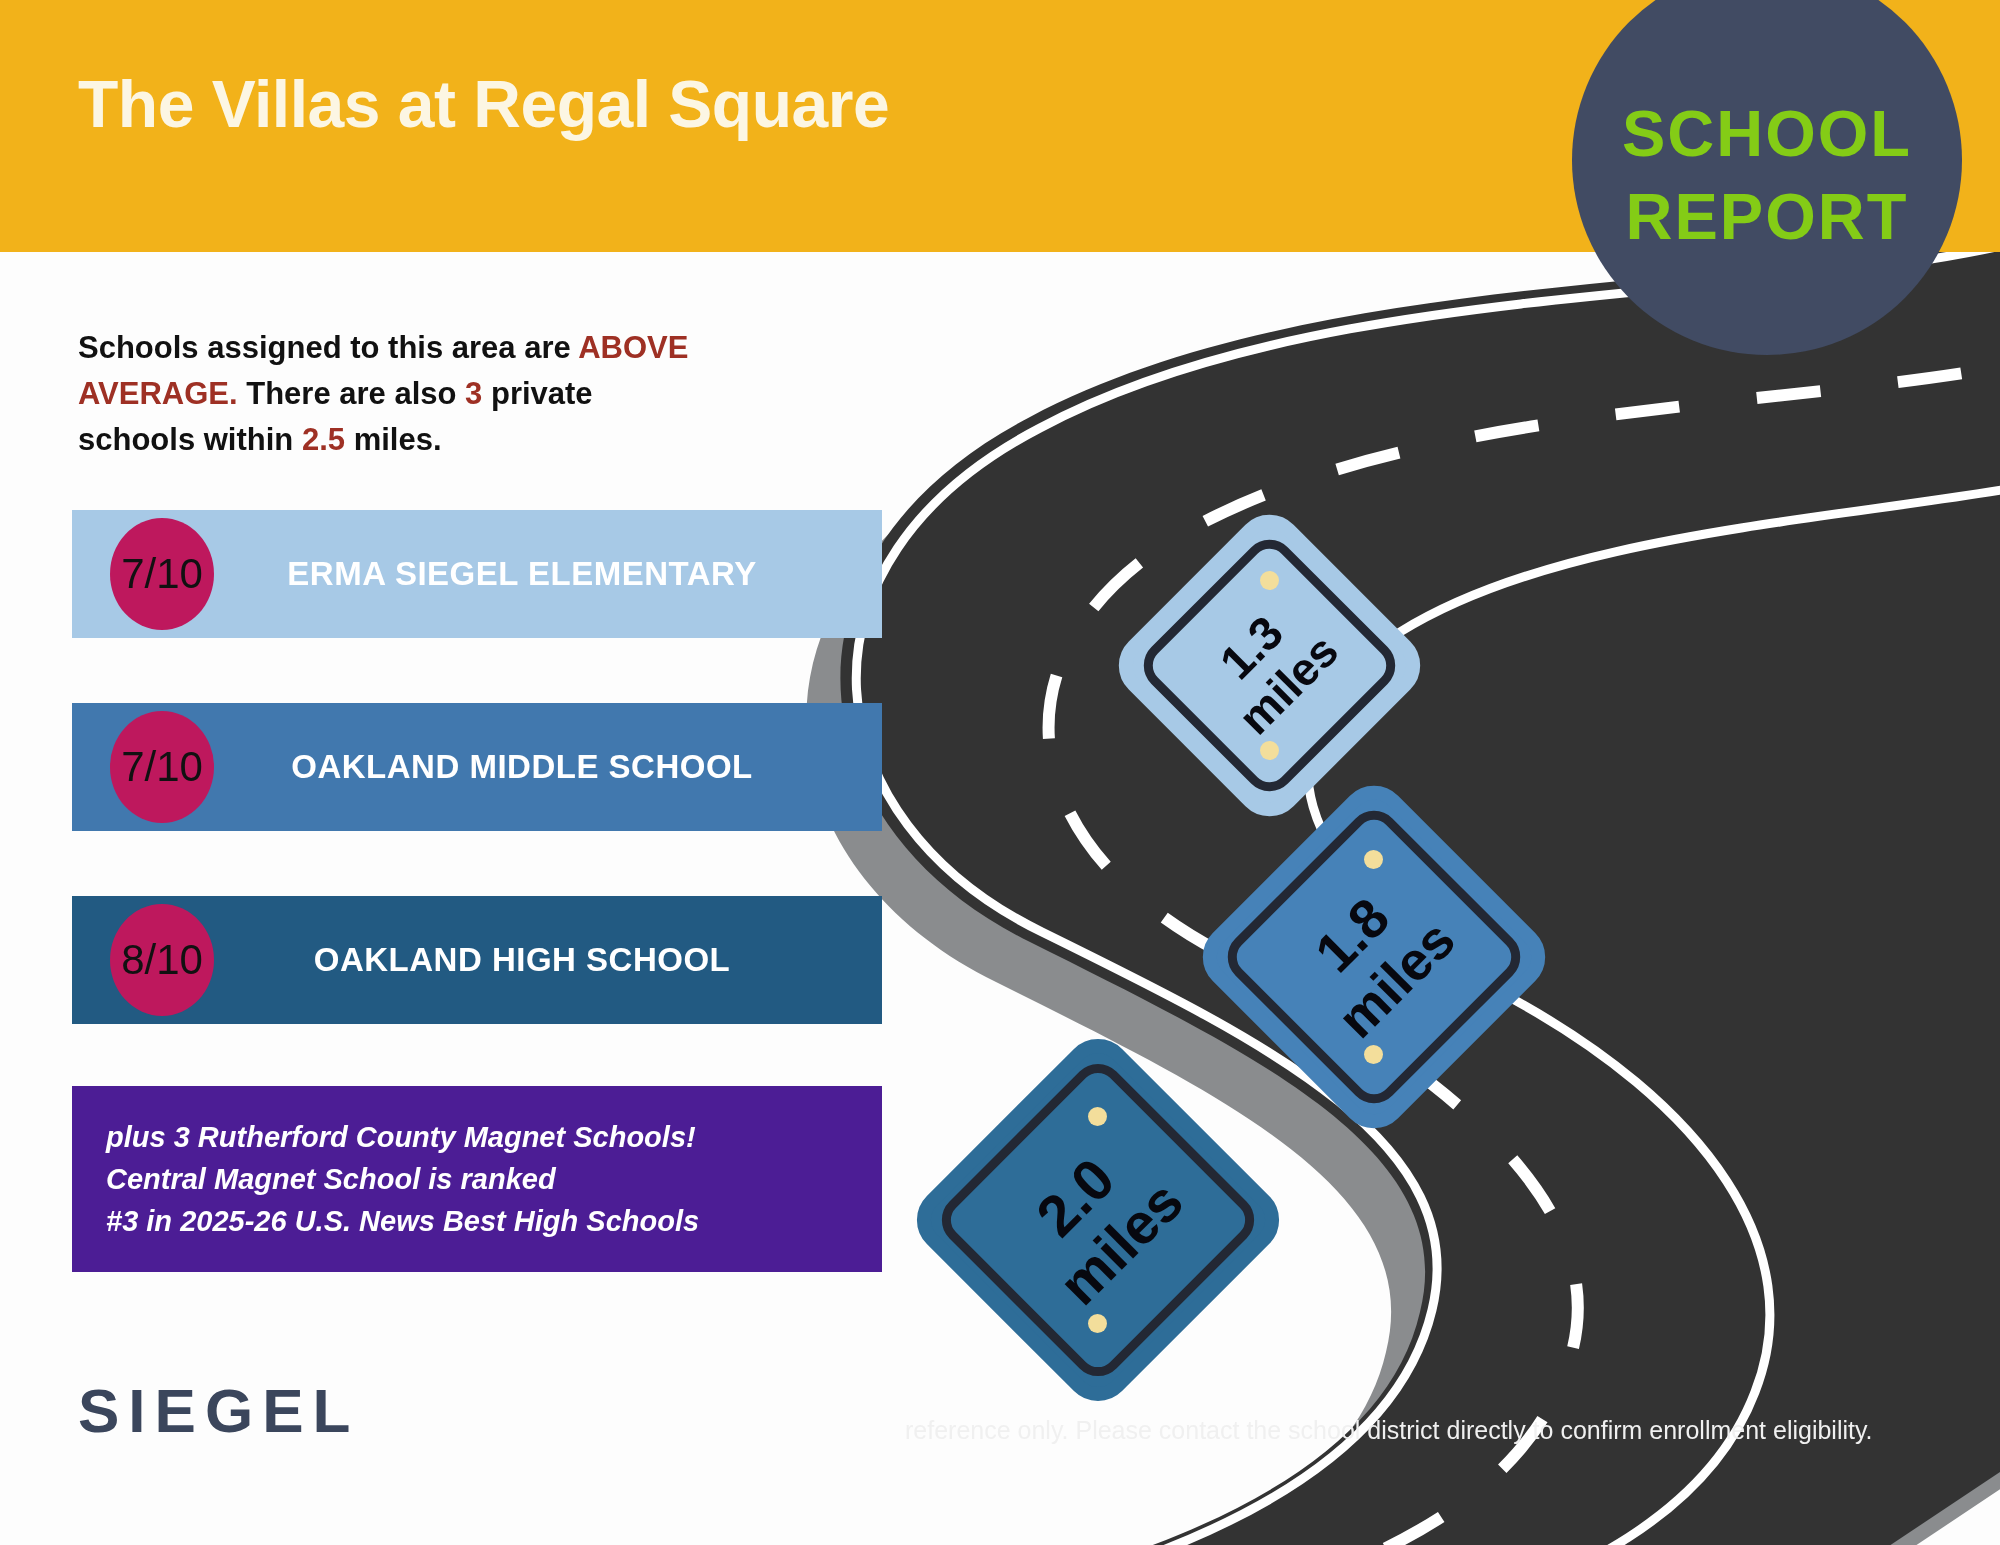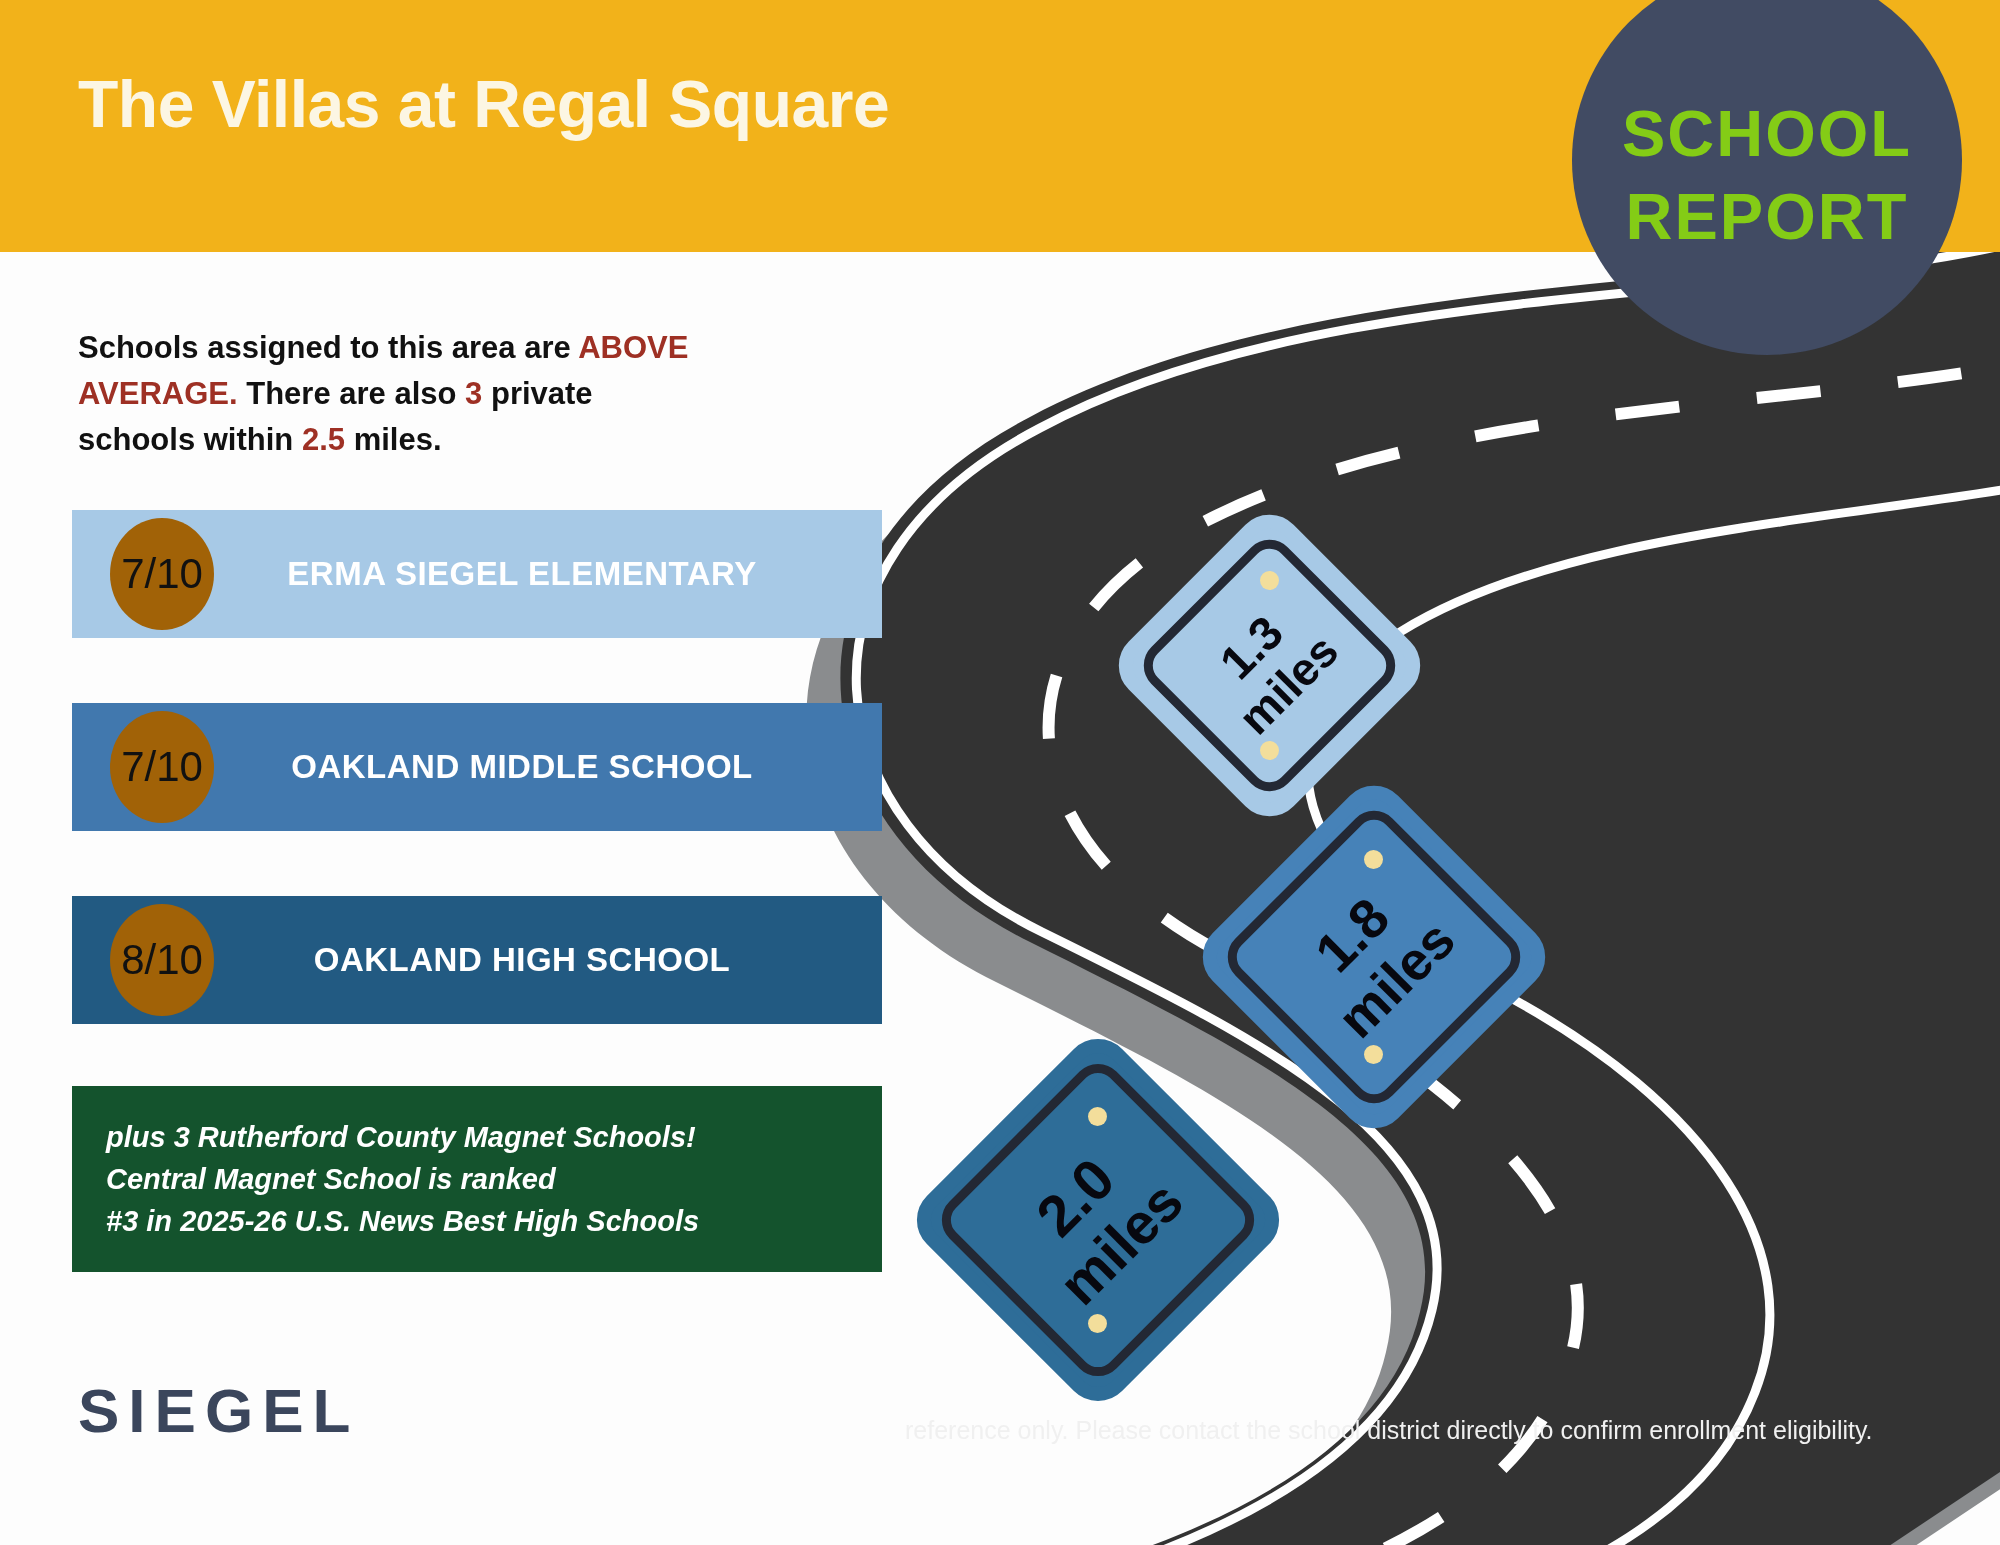--- a/index.html
+++ b/index.html
@@ -71,36 +71,36 @@
     position: relative;
     width: 810px; height: 128px;
     margin-bottom: 65px;
     display: flex; align-items: center;
   }
   .bar-badge {
     position: absolute; left: 38px; top: 50%;
     transform: translateY(-50%);
     width: 104px; height: 112px;
     border-radius: 50%;
-    background: #a16207;
+    background: #be185d;
     display: flex; align-items: center; justify-content: center;
     font-size: 42px; font-weight: normal; color: #111111;
   }
   .bar-name {
     width: 100%; text-align: center;
     padding-left: 90px; 
     box-sizing: border-box;
     color: #ffffff; font-size: 33px; font-weight: bold;
     letter-spacing: 0.5px;
   }
 
   .magnet-box {
     position: absolute; left: 72px; top: 1086px;
     width: 810px; height: 186px;
-    background: #14532d;
+    background: #4c1d95;
     display: flex; flex-direction: column; justify-content: center;
     padding-left: 34px; box-sizing: border-box;
     z-index: 20;
   }
   .magnet-line {
     color: #ffffff; font-size: 29px;
     font-weight: bold; font-style: italic;
     line-height: 1.45;
   }
 

